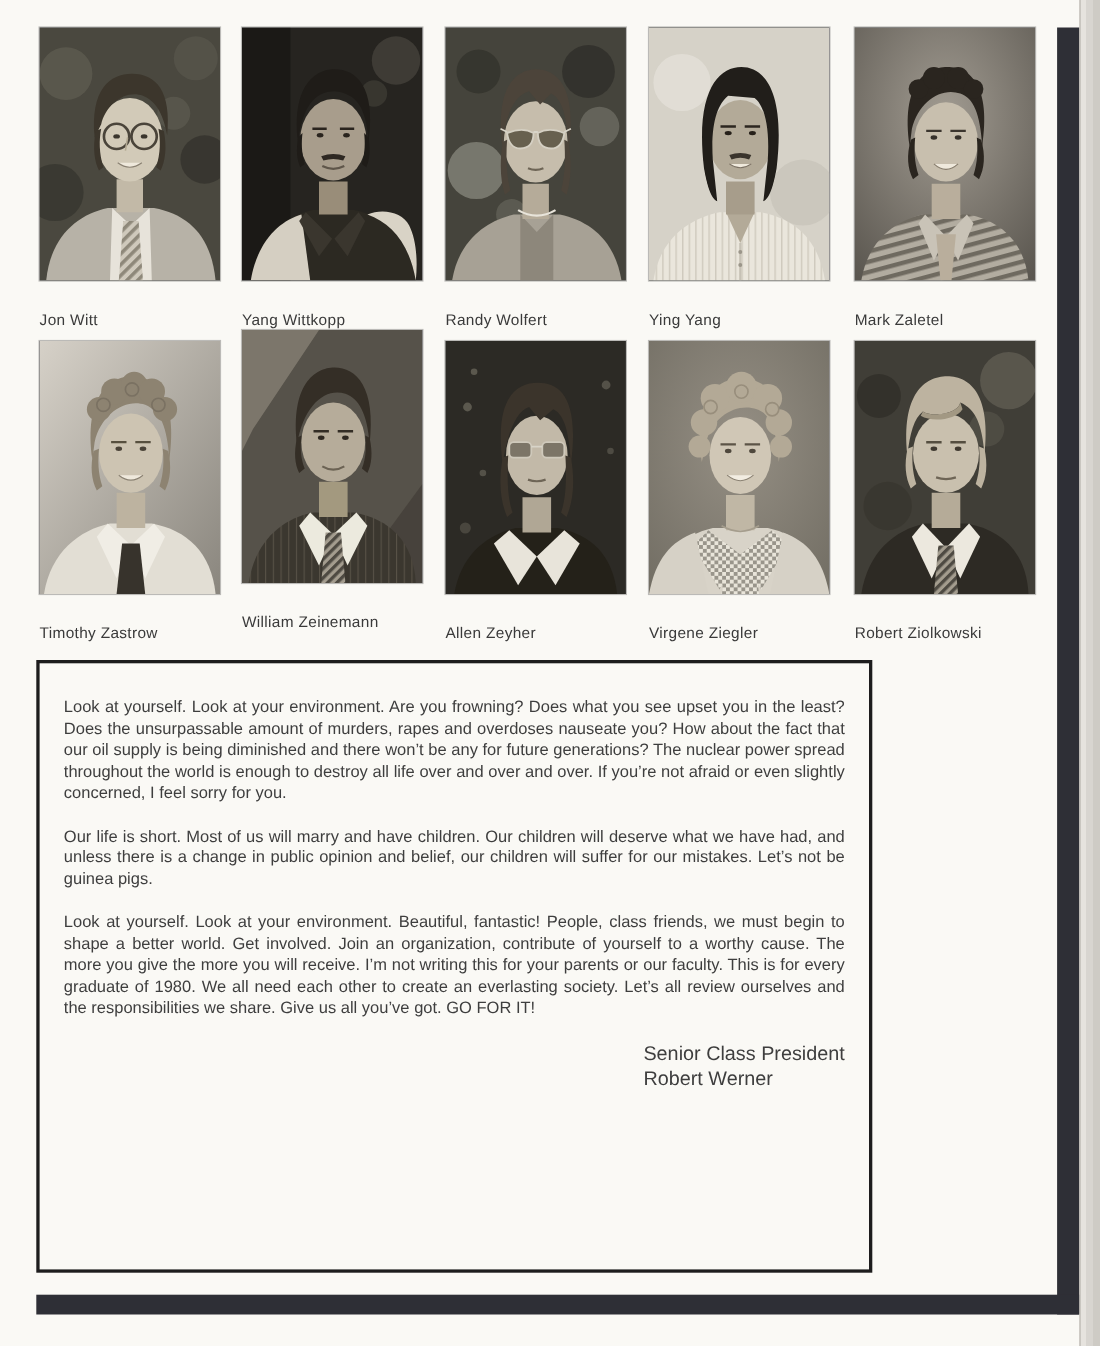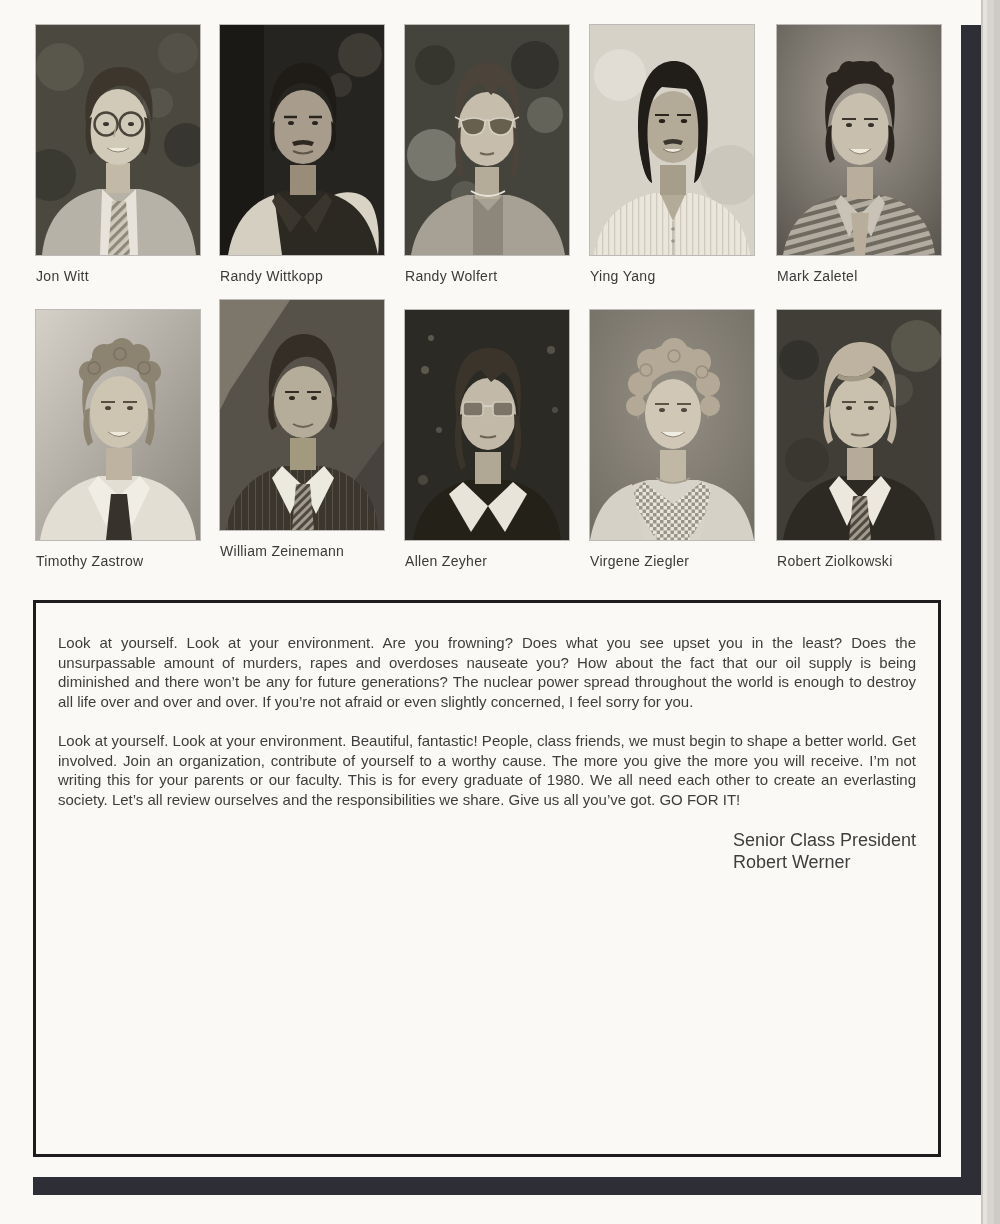--- a/index.html
+++ b/index.html
@@ -3,24 +3,24 @@
 <meta charset="utf-8">
 <style>
   html,body{margin:0;padding:0;}
   body{background:#e9e7e2;font-family:"Liberation Sans",sans-serif;}
   .page{position:relative;width:1000px;height:1224px;background:#faf9f5;overflow:hidden;margin:0 auto;}
 
   
   .cell{position:absolute;width:164px;margin:0;}
   .photo{width:164px;height:230px;overflow:hidden;background:#555;box-shadow:0 0 0 1px rgba(0,0,0,.25);}
   .photo svg{display:block;width:164px;height:230px;}
-  .caption{margin-top:13px;font-size:14px;letter-spacing:.3px;color:#3a3a3a;}
+  .caption{margin-top:27px;font-size:14px;letter-spacing:.3px;color:#3a3a3a;}
 
   
-  .letter-box{position:absolute;left:33px;top:600px;width:908px;height:557px;box-sizing:border-box;
+  .letter-box{position:absolute;left:33px;top:600px;width:760px;height:557px;box-sizing:border-box;
     border:3px solid #1d1d1d;background:#faf9f5;padding:30px 22px 0 22px;}
   .letter-box p{margin:0 0 20px 0;font-size:15px;line-height:19.5px;text-align:justify;color:#3e3e3e;}
   .signature{width:-moz-fit-content;width:fit-content;margin:14px 0 0 auto;font-size:18px;line-height:22px;color:#3e3e3e;}
 
   
   .vband{position:absolute;left:961px;top:25px;width:20px;height:1170px;background:#2e2f36;}
   .hband{position:absolute;left:33px;top:1177px;width:948px;height:18px;background:#2e2f36;}
   .page-edge{position:absolute;left:981px;top:0;width:19px;height:1224px;
     background:linear-gradient(90deg,#c9c6c0 0 2px,#e6e3de 2px 6px,#d8d5d0 6px 13px,#cecbc5 13px 19px);}
 </style>
@@ -117,21 +117,21 @@
         <path d="M51,104 C45,54 66,38 84,38 C104,38 122,54 115,104 C113,72 104,60 84,58 C66,58 55,72 51,104 Z" fill="#1f1c18"></path>
         <path d="M51,100 C49,112 50,120 53,127 L57,124 C54,114 54,104 55,96 Z" fill="#1f1c18"></path>
         <path d="M115,100 C117,112 116,120 113,127 L109,124 C112,114 112,104 111,96 Z" fill="#1f1c18"></path>
         <ellipse cx="71" cy="98" rx="3" ry="2" fill="#2a241e"></ellipse>
           <ellipse cx="95" cy="98" rx="3" ry="2" fill="#2a241e"></ellipse>
         <path d="M64,92 h13 M89,92 h13" stroke="#2a241e" stroke-width="2.4"></path>
         <path d="M72,117 Q83,113 94,117 L92,121 Q83,118 74,121 Z" fill="#2e2822"></path>
         <path d="M73,126 Q83,131 93,126" fill="none" stroke="#5f564a" stroke-width="2"></path>
       </svg>
     </div>
-    <figcaption class="caption">Randy Wittkopp</figcaption>
+    <figcaption class="caption">Yang Wittkopp</figcaption>
   </figure>
 
   <figure class="cell" style="left:405px;top:25px">
     <div class="photo" role="img" aria-label="man with long center-parted hair, tinted aviator glasses and choker, gray shirt, dappled foliage background">
       <svg viewBox="0 0 164 230">
         <rect width="164" height="230" fill="#45443c"></rect>
         <circle cx="28" cy="130" r="26" fill="#9a9a8e" opacity=".6"></circle>
           <circle cx="140" cy="90" r="18" fill="#8a8a7e" opacity=".45"></circle>
         <circle cx="130" cy="40" r="24" fill="#2c2b26" opacity=".7"></circle>
           <circle cx="30" cy="40" r="20" fill="#30302a" opacity=".7"></circle>
@@ -341,20 +341,21 @@
           <ellipse cx="94" cy="98" rx="3" ry="2" fill="#3f3930"></ellipse>
         <path d="M65,92 h14 M87,92 h14" stroke="#554e40" stroke-width="2.2"></path>
         <path d="M74,124 Q83,127 92,124" fill="none" stroke="#6e6556" stroke-width="2"></path>
       </svg>
     </div>
     <figcaption class="caption">Robert Ziolkowski</figcaption>
   </figure>
 
   <section class="letter-box">
     <p>Look at yourself. Look at your environment. Are you frowning? Does what you see upset you in the least? Does the unsurpassable amount of murders, rapes and overdoses nauseate you? How about the fact that our oil supply is being diminished and there won’t be any for future generations? The nuclear power spread throughout the world is enough to destroy all life over and over and over. If you’re not afraid or even slightly concerned, I feel sorry for you.</p>
+    <p>Our life is short. Most of us will marry and have children. Our children will deserve what we have had, and unless there is a change in public opinion and belief, our children will suffer for our mistakes. Let’s not be guinea pigs.</p>
     <p>Look at yourself. Look at your environment. Beautiful, fantastic! People, class friends, we must begin to shape a better world. Get involved. Join an organization, contribute of yourself to a worthy cause. The more you give the more you will receive. I’m not writing this for your parents or our faculty. This is for every graduate of 1980. We all need each other to create an everlasting society. Let’s all review ourselves and the responsibilities we share. Give us all you’ve got. GO FOR IT!</p>
     <div class="signature">
       <div>Senior Class President</div>
       <div>Robert Werner</div>
     </div>
   </section>
 
   <div class="page-edge"></div>
   <div class="vband"></div>
   <div class="hband"></div>

